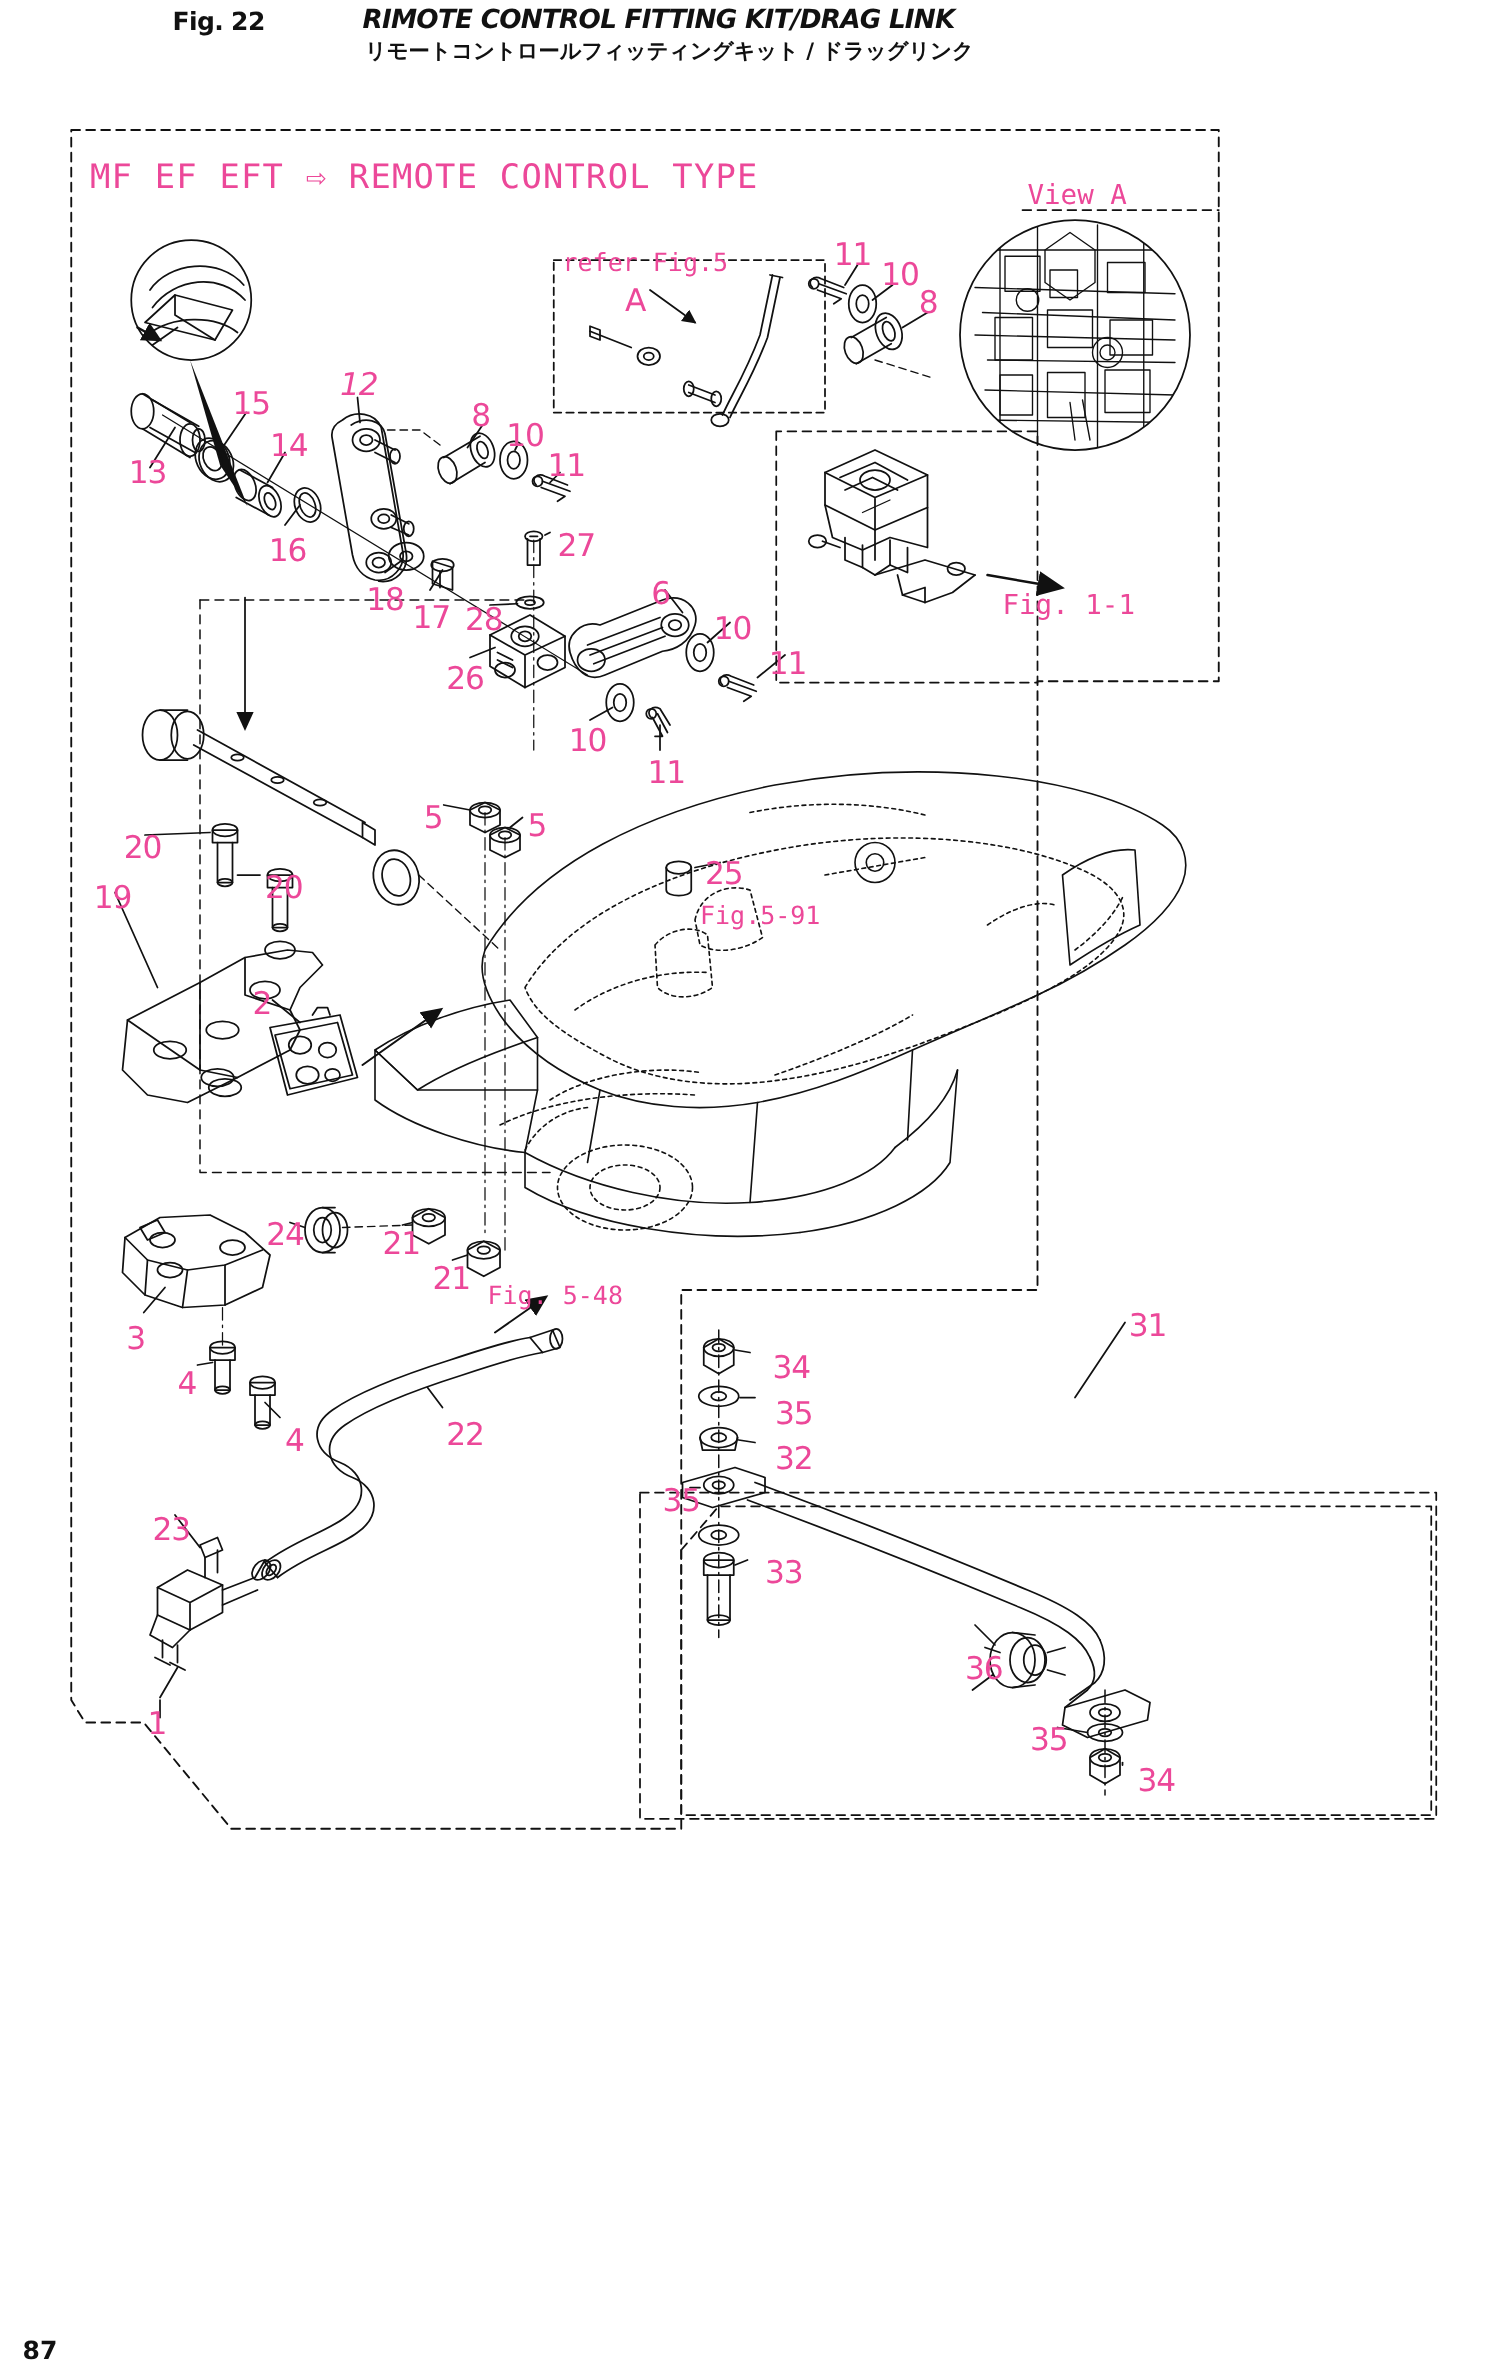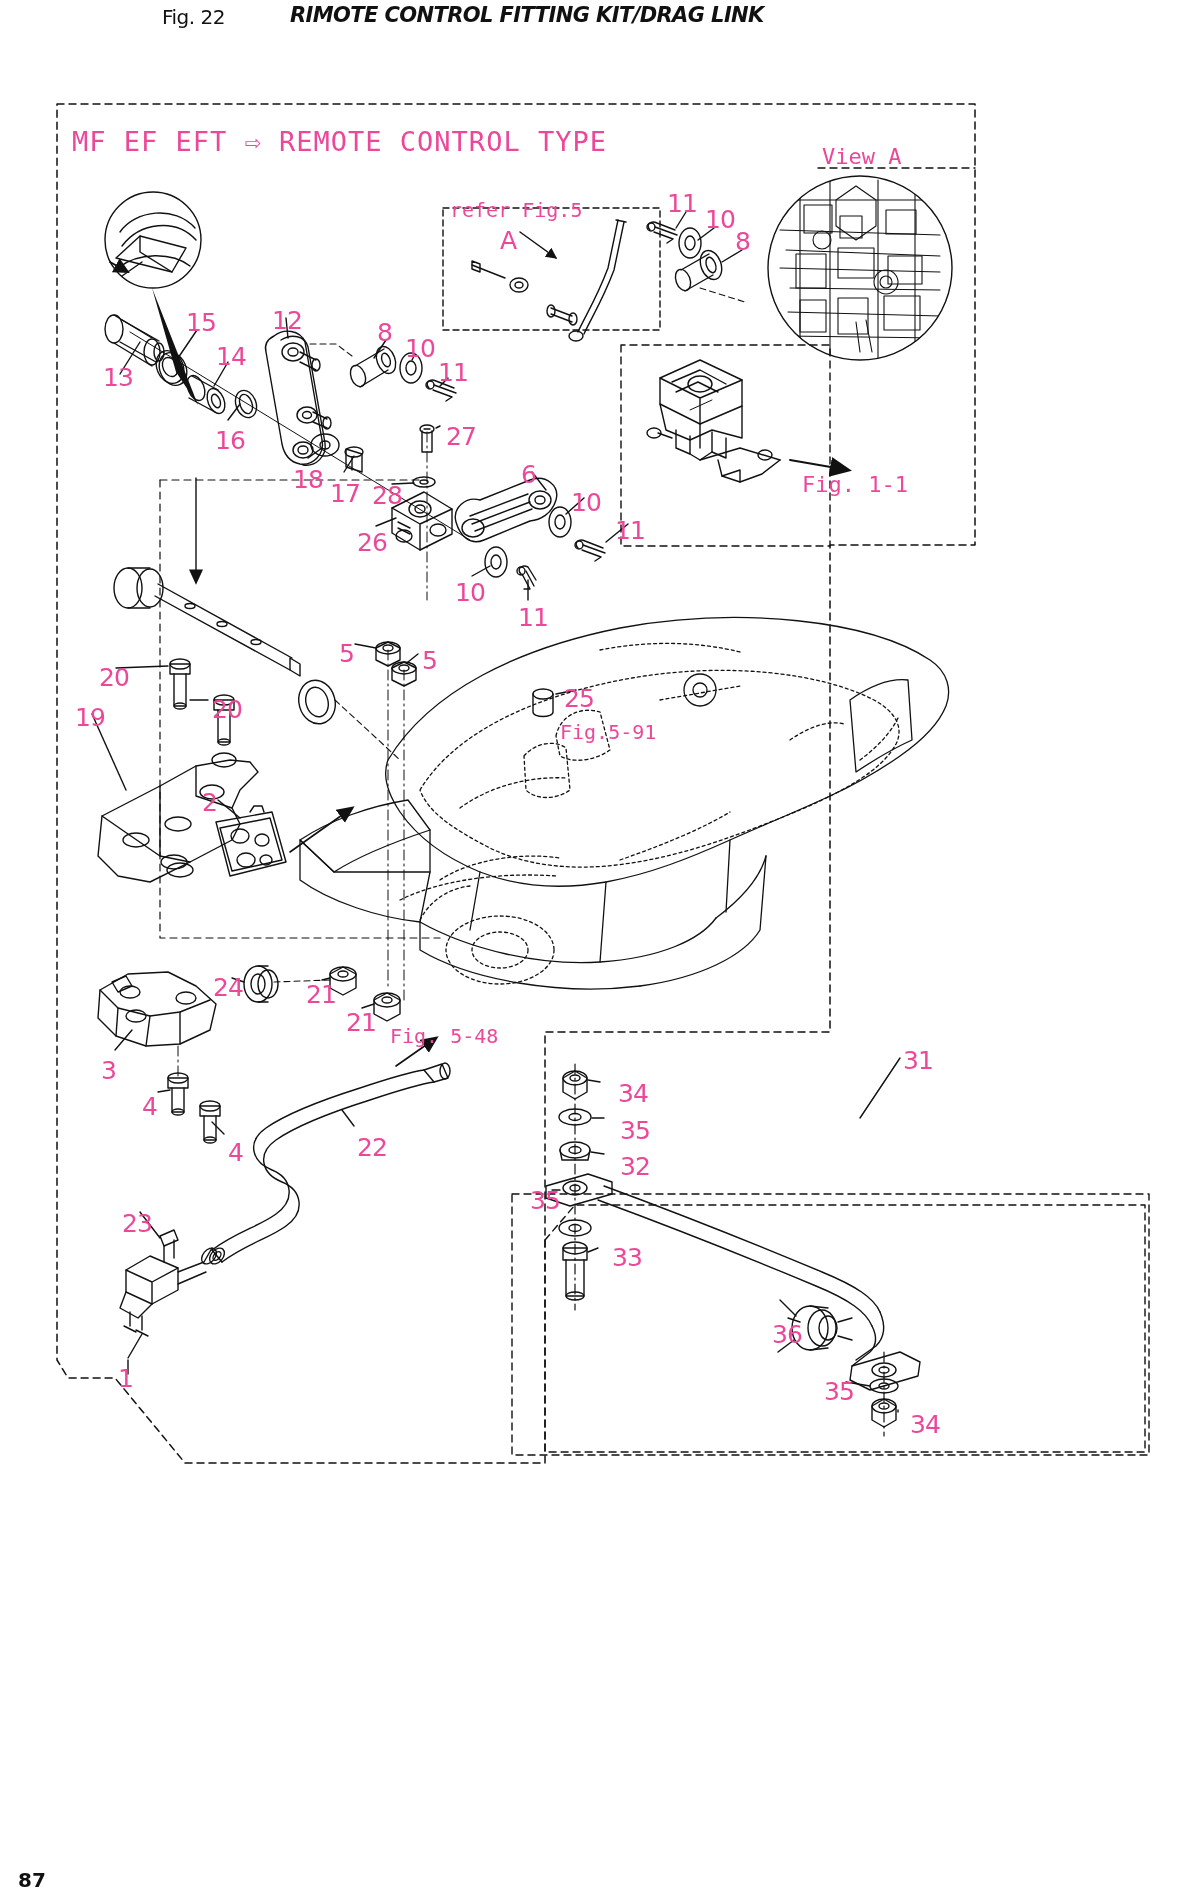--- a/index.html
+++ b/index.html
@@ -1,21 +1,21 @@
 <!DOCTYPE html>
 <html><head>
 <meta charset="utf-8">
 <style>
   html,body{margin:0;padding:0;background:#fff;}
   body{width:1199px;height:1898px;position:relative;font-family:"DejaVu Sans Mono",monospace;color:#111;overflow:hidden;}
   .page{position:absolute;inset:0;}
 
   
   .hdr{position:absolute;left:0;top:0;width:1199px;height:62px;}
-  .hdr-fig{position:absolute;left:138px;top:5px;font-family:"DejaVu Sans",sans-serif;font-weight:normal;font-size:20px;letter-spacing:-.5px;margin-left:24px;}
+  .hdr-fig{position:absolute;left:138px;top:5px;font-family:"DejaVu Sans",sans-serif;font-weight:bold;font-size:20px;letter-spacing:-.5px;}
   .hdr-title{position:absolute;left:290px;top:3px;font-family:"DejaVu Sans",sans-serif;font-weight:bold;font-size:21px;letter-spacing:-.6px;white-space:nowrap;font-style:italic;}
   .hdr-sub{position:absolute;left:292px;top:29px;font-family:"DejaVu Sans",sans-serif;font-weight:bold;font-size:17px;letter-spacing:0px;white-space:nowrap;}
 
   .pageno{position:absolute;left:18px;top:1848px;font-family:"DejaVu Sans",sans-serif;font-weight:bold;font-size:20px;margin-top:20px;}
 
   
   svg.canvas{position:absolute;left:0;top:0;width:1199px;height:1898px;}
 
   
   .lbl{position:absolute;font-family:"DejaVu Sans Mono",monospace;color:#ec4899;white-space:nowrap;line-height:1;}
@@ -25,20 +25,21 @@
   .tmono-m{font-family:"DejaVu Sans Mono",monospace;font-size:22px;}
 </style>
 </head>
 <body>
 
 <div class="page">
 
   <div class="hdr">
     <div class="hdr-fig">Fig. 22</div>
     <div class="hdr-title">RIMOTE CONTROL FITTING KIT/DRAG LINK</div>
+    <div class="hdr-sub">リモートコントロールフィッティングキット / ドラッグリンク</div>
   </div>
 
   <svg class="canvas" viewBox="0 0 1199 1898">
     <defs>
       <marker id="arw" markerWidth="9" markerHeight="9" refX="7" refY="4" orient="auto">
         <path d="M0,0 L8,4 L0,8 z" fill="#111"></path>
       </marker>
       <marker id="arwb" markerWidth="12" markerHeight="12" refX="9" refY="5" orient="auto">
         <path d="M0,0 L11,5 L0,10 z" fill="#111"></path>
       </marker>
@@ -562,21 +563,21 @@
   <div class="lbl tmono-m" style="left:802px; top:474px;">Fig. 1-1</div>
   <div class="lbl tmono" style="left:560px; top:722px;">Fig.5-91</div>
   <div class="lbl tmono" style="left:390px; top:1026px;">Fig. 5-48</div>
 
   <div id="callout-layer">
       <div class="lbl num" style="left: 500px; top: 228px;">A</div>
       <div class="lbl num" style="left: 667px; top: 191px;">11</div>
       <div class="lbl num" style="left: 705px; top: 207px;">10</div>
       <div class="lbl num" style="left: 735px; top: 229px;">8</div>
       <div class="lbl num" style="left: 186px; top: 310px;">15</div>
-      <div class="lbl num" style="left: 272px; top: 308px;">12</div>
+      <div class="lbl num" style="left: 272px; top: 295px; font-style: italic;">12</div>
       <div class="lbl num" style="left: 377px; top: 320px;">8</div>
       <div class="lbl num" style="left: 405px; top: 336px;">10</div>
       <div class="lbl num" style="left: 438px; top: 360px;">11</div>
       <div class="lbl num" style="left: 103px; top: 365px;">13</div>
       <div class="lbl num" style="left: 216px; top: 344px;">14</div>
       <div class="lbl num" style="left: 215px; top: 428px;">16</div>
       <div class="lbl num" style="left: 293px; top: 467px;">18</div>
       <div class="lbl num" style="left: 330px; top: 481px;">17</div>
       <div class="lbl num" style="left: 446px; top: 424px;">27</div>
       <div class="lbl num" style="left: 372px; top: 483px;">28</div>

